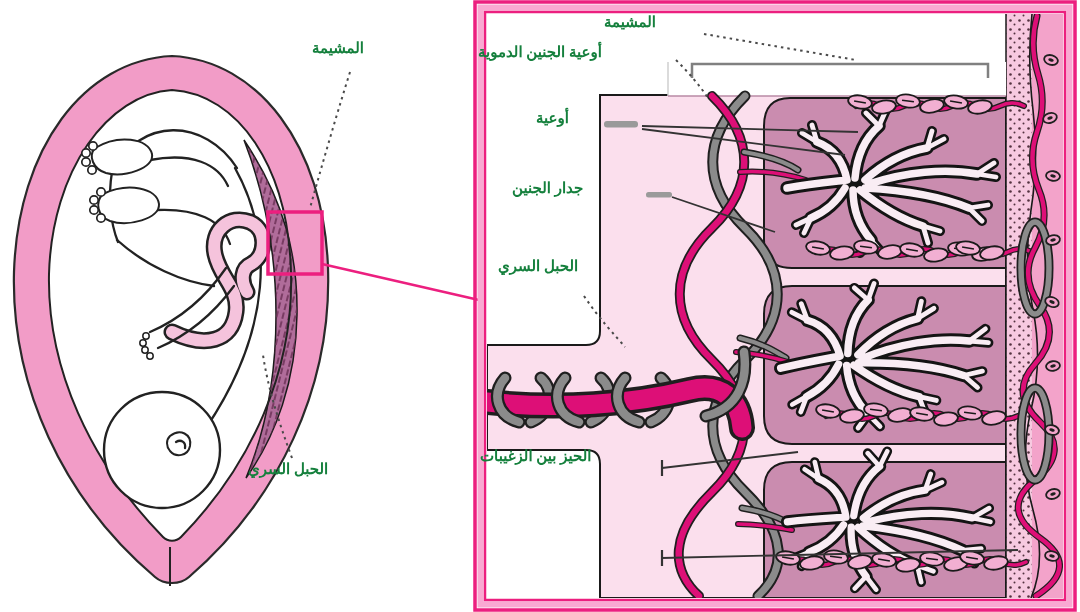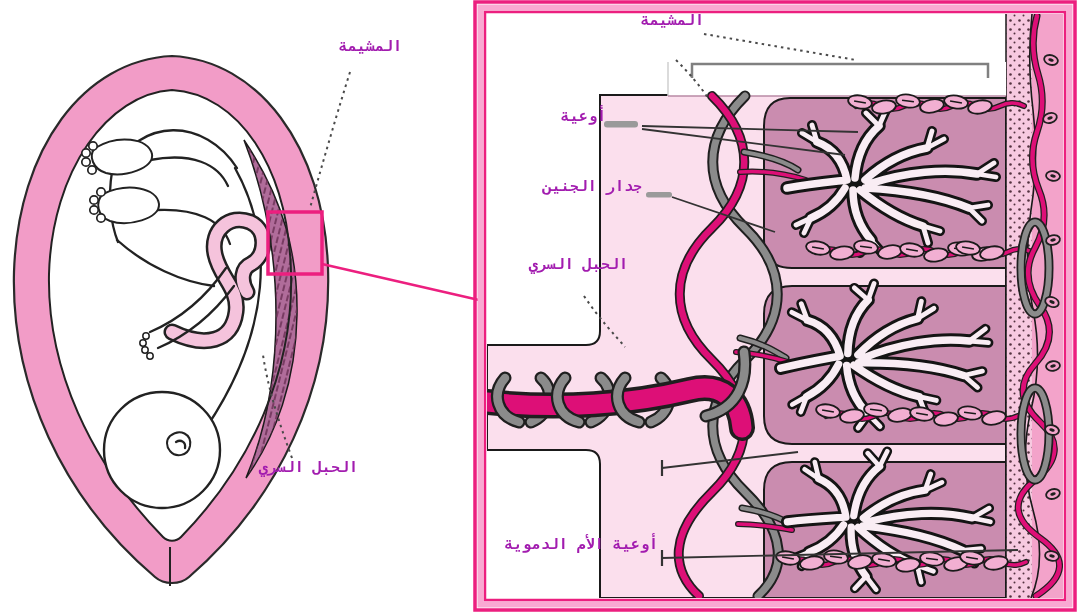--- a/index.html
+++ b/index.html
@@ -1,21 +1,21 @@
 <!DOCTYPE html>
 <html><head>
 <meta charset="utf-8">
 <style>
   html,body{margin:0;padding:0;background:#ffffff;}
   .stage{position:relative;width:1080px;height:612px;background:#ffffff;overflow:hidden;
          font-family:"DejaVu Sans",sans-serif;}
   .stage svg{position:absolute;left:0;top:0;}
-  .lbl{position:absolute;font-weight:bold;font-size:15px;color:#a21caf;direction:rtl;
-       text-align:right;line-height:1.1;white-space:nowrap;
-       font-family:Liberation Mono, monospace;}
+  .lbl{position:absolute;font-weight:bold;font-size:15px;color:#15803d;direction:rtl;
+       text-align:left;line-height:1.1;white-space:nowrap;
+       font-family:Liberation Serif, serif;}
   
   .vOut {stroke:#141414;stroke-width:13.5;fill:none;stroke-linecap:round;stroke-linejoin:round;}
   .vFill{stroke:#F9EDF4;stroke-width:7.5; fill:none;stroke-linecap:round;stroke-linejoin:round;}
   .vOutF {stroke:#141414;stroke-width:10;fill:none;stroke-linecap:round;}
   .vFillF{stroke:#F9EDF4;stroke-width:4.8;fill:none;stroke-linecap:round;}
   .out{stroke:#1f1f1f;fill:none;stroke-linecap:round;}
   .grayV{stroke:#8B8B8B;fill:none;stroke-linecap:round;}
   .magV{stroke:#DD0F77;fill:none;stroke-linecap:round;}
   .dotL{stroke:#4a4a4a;stroke-width:2;stroke-dasharray:2.5,4;fill:none;}
   .solL{stroke:#333333;stroke-width:1.8;fill:none;}
@@ -246,17 +246,18 @@
     <rect x="475" y="2" width="600" height="608" fill="none" stroke="#EC1F7F" stroke-width="3.5"></rect>
     <rect x="480.5" y="7.5" width="589" height="597" fill="none" stroke="#F9A9D2" stroke-width="6"></rect>
     <rect x="485" y="12" width="580" height="588" fill="none" stroke="#EC1F7F" stroke-width="2.5"></rect>
   </g>
 </svg>
 
 <div class="lbl" style="left:312px;top:40px;width:90px;">المشيمة</div>
 <div class="lbl" style="left:248px;top:461px;width:110px;">الحبل السري</div>
 
 <div class="lbl" style="left:604px;top:14px;width:100px;">المشيمة</div>
+<div class="lbl" style="left:478px;top:44px;width:198px;">أوعية الجنين الدموية</div>
 <div class="lbl" style="left:536px;top:110px;width:70px;">أوعية</div>
 <div class="lbl" style="left:512px;top:180px;width:130px;">جدار الجنين</div>
 <div class="lbl" style="left:498px;top:258px;width:130px;">الحبل السري</div>
-<div class="lbl" style="left:480px;top:538px;width:178px;">أوعية الأم الدموية</div>
+<div class="lbl" style="left:480px;top:448px;width:178px;">الحيز بين الزغيبات</div>
 </div>
 
 </body></html>

